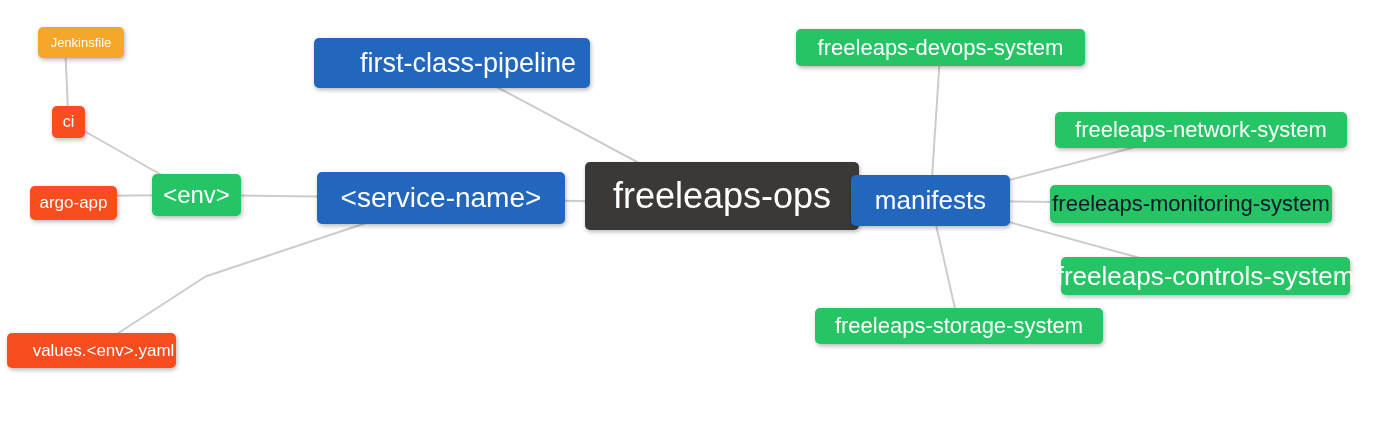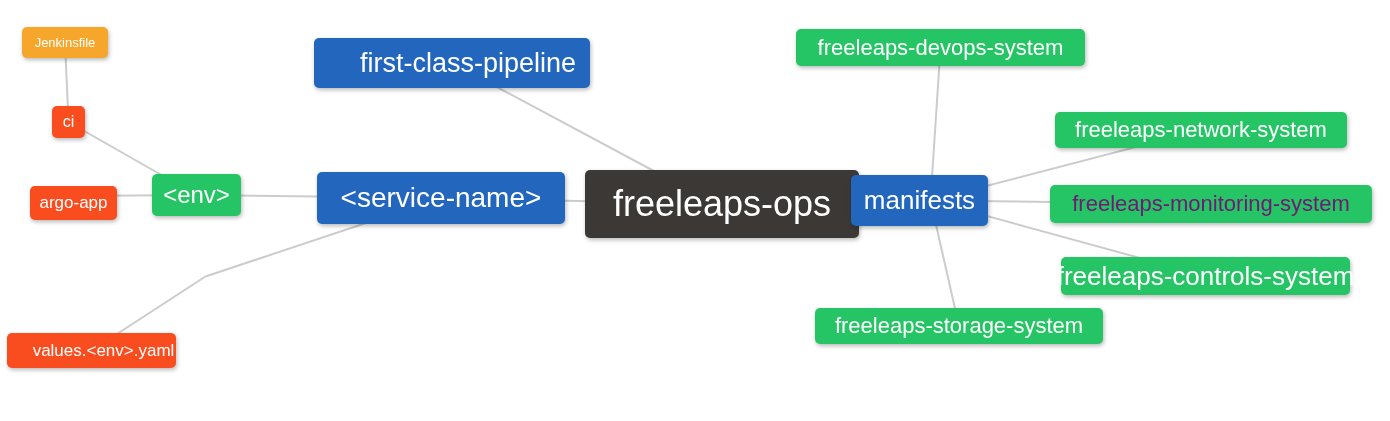--- a/index.html
+++ b/index.html
@@ -46,27 +46,27 @@
       <line x1="91.5" y1="350.5" x2="205.5" y2="276.5" stroke="#cccccc" stroke-width="2"></line>
       <line x1="452" y1="63" x2="715.5" y2="204" stroke="#cccccc" stroke-width="2"></line>
       <line x1="441" y1="198" x2="715.5" y2="204" stroke="#cccccc" stroke-width="2"></line>
       <line x1="715.5" y1="204" x2="930.5" y2="200.5" stroke="#cccccc" stroke-width="2"></line>
       <line x1="940.5" y1="47.5" x2="930.5" y2="200.5" stroke="#cccccc" stroke-width="2"></line>
       <line x1="1201" y1="130" x2="930.5" y2="200.5" stroke="#cccccc" stroke-width="2"></line>
       <line x1="1211" y1="204" x2="930.5" y2="200.5" stroke="#cccccc" stroke-width="2"></line>
       <line x1="1205.5" y1="276" x2="930.5" y2="200.5" stroke="#cccccc" stroke-width="2"></line>
       <line x1="959" y1="326" x2="930.5" y2="200.5" stroke="#cccccc" stroke-width="2"></line>
     </svg>
-<div class="node" style="left: 22px; top: 27px; width: 86px; height: 31px; font-size: 13px; background: rgb(247, 166, 44); color: rgb(255, 255, 255);">Jenkinsfile</div>
+<div class="node" style="left: 38px; top: 27px; width: 86px; height: 31px; font-size: 13px; background: rgb(247, 166, 44); color: rgb(255, 255, 255);">Jenkinsfile</div>
     <div class="node" style="left: 52px; top: 106px; width: 33px; height: 32px; font-size: 16px; background: rgb(249, 77, 31); color: rgb(255, 255, 255);">ci</div>
     <div class="node" style="left: 30px; top: 179px; width: 87px; height: 34px; font-size: 17px; background: rgb(249, 77, 31); color: rgb(255, 255, 255); margin-top: 7px;">argo-app</div>
     <div class="node" style="left: 152px; top: 174px; width: 89px; height: 42px; font-size: 24px; background: rgb(37, 196, 100); color: rgb(255, 255, 255);">&lt;env&gt;</div>
     <div class="node" style="left: 7px; top: 333px; width: 169px; height: 35px; font-size: 17px; background: rgb(249, 77, 31); color: rgb(255, 255, 255); padding-left: 24px;">values.&lt;env&gt;.yaml</div>
     <div class="node" style="left: 314px; top: 38px; width: 276px; height: 50px; font-size: 27px; background: rgb(34, 103, 189); color: rgb(255, 255, 255); padding-left: 32px;">first-class-pipeline</div>
     <div class="node" style="left: 317px; top: 172px; width: 248px; height: 52px; font-size: 28px; background: rgb(34, 103, 189); color: rgb(255, 255, 255);">&lt;service-name&gt;</div>
-    <div class="node" style="left: 585px; top: 170px; width: 274px; height: 68px; font-size: 36px; background: rgb(59, 56, 54); color: rgb(255, 255, 255);">freeleaps-ops</div>
-    <div class="node" style="left: 851px; top: 175px; width: 137px; height: 51px; font-size: 26px; background: rgb(34, 103, 189); color: rgb(255, 255, 255);">manifests</div>
+    <div class="node" style="left: 585px; top: 162px; width: 274px; height: 68px; font-size: 36px; background: rgb(59, 56, 54); color: rgb(255, 255, 255);">freeleaps-ops</div>
+    <div class="node" style="left: 851px; top: 175px; width: 159px; height: 51px; font-size: 26px; background: rgb(34, 103, 189); color: rgb(255, 255, 255);">manifests</div>
     <div class="node" style="left: 796px; top: 29px; width: 289px; height: 37px; font-size: 22px; background: rgb(37, 196, 100); color: rgb(255, 255, 255);">freeleaps-devops-system</div>
     <div class="node" style="left: 1055px; top: 112px; width: 292px; height: 36px; font-size: 22px; background: rgb(37, 196, 100); color: rgb(255, 255, 255);">freeleaps-network-system</div>
-    <div class="node" style="left: 1050px; top: 185px; width: 322px; height: 38px; font-size: 22px; background: rgb(37, 196, 100); color: #701a75;">freeleaps-monitoring-system</div>
+    <div class="node" style="left: 1050px; top: 185px; width: 282px; height: 38px; font-size: 22px; background: rgb(37, 196, 100); color: #0f172a;">freeleaps-monitoring-system</div>
     <div class="node" style="left: 1061px; top: 257px; width: 289px; height: 38px; font-size: 26px; background: rgb(37, 196, 100); color: rgb(255, 255, 255);">freeleaps-controls-system</div>
     <div class="node" style="left: 815px; top: 308px; width: 288px; height: 36px; font-size: 22px; background: rgb(37, 196, 100); color: rgb(255, 255, 255);">freeleaps-storage-system</div>
   </div>
 
 </body></html>

